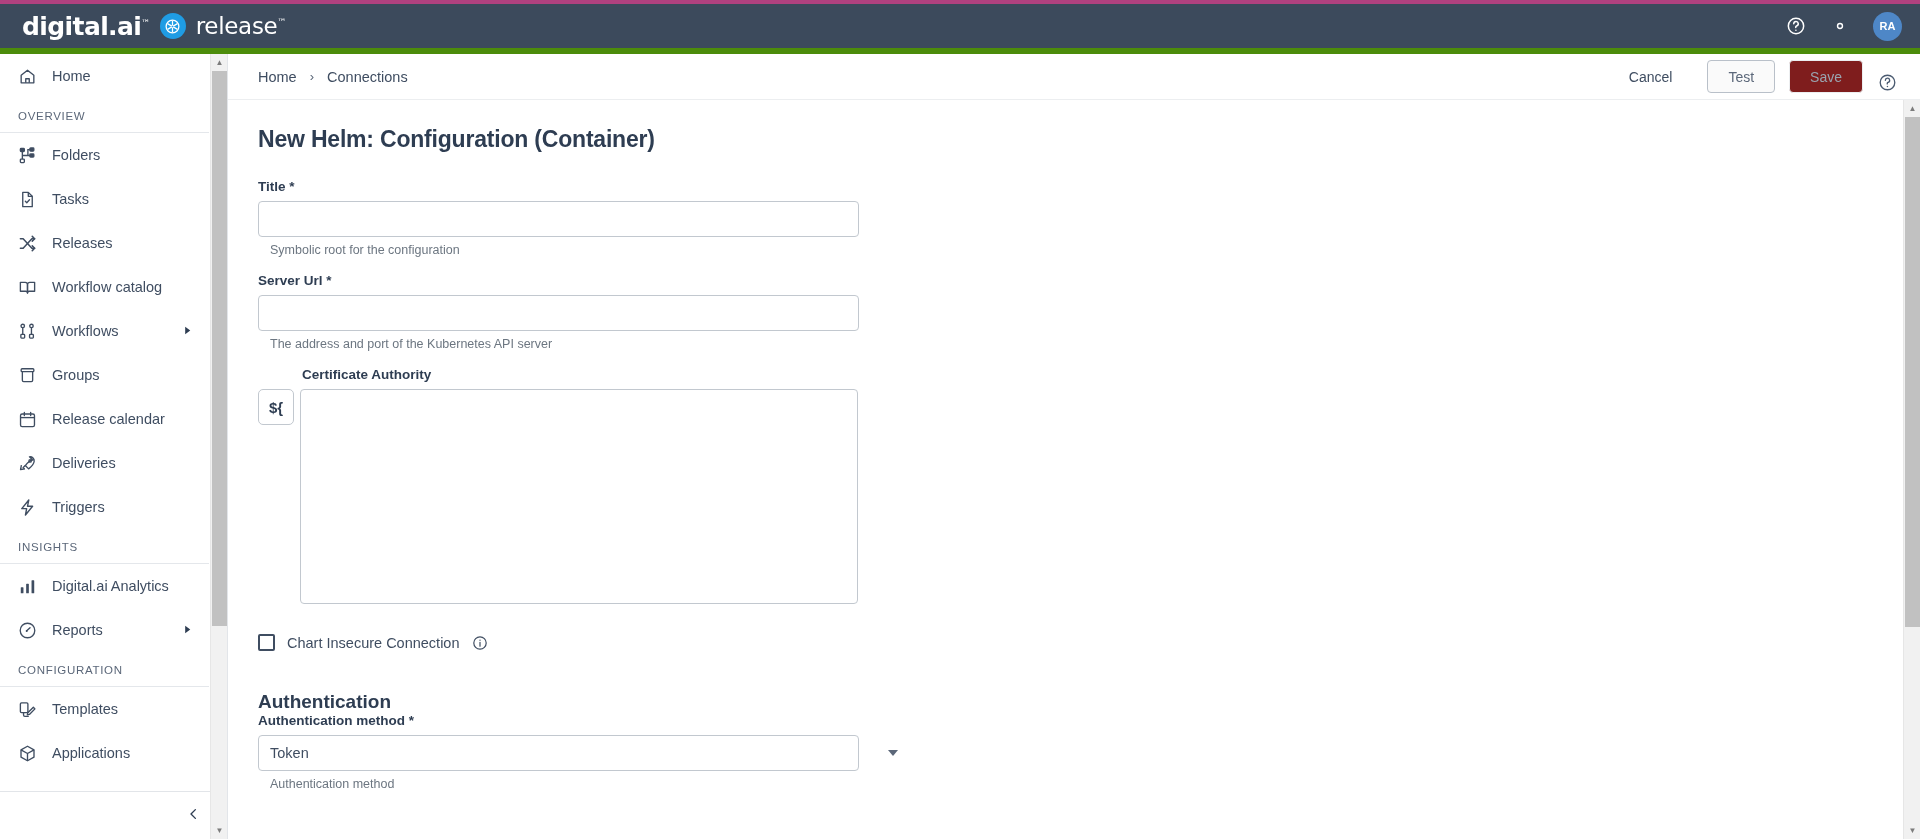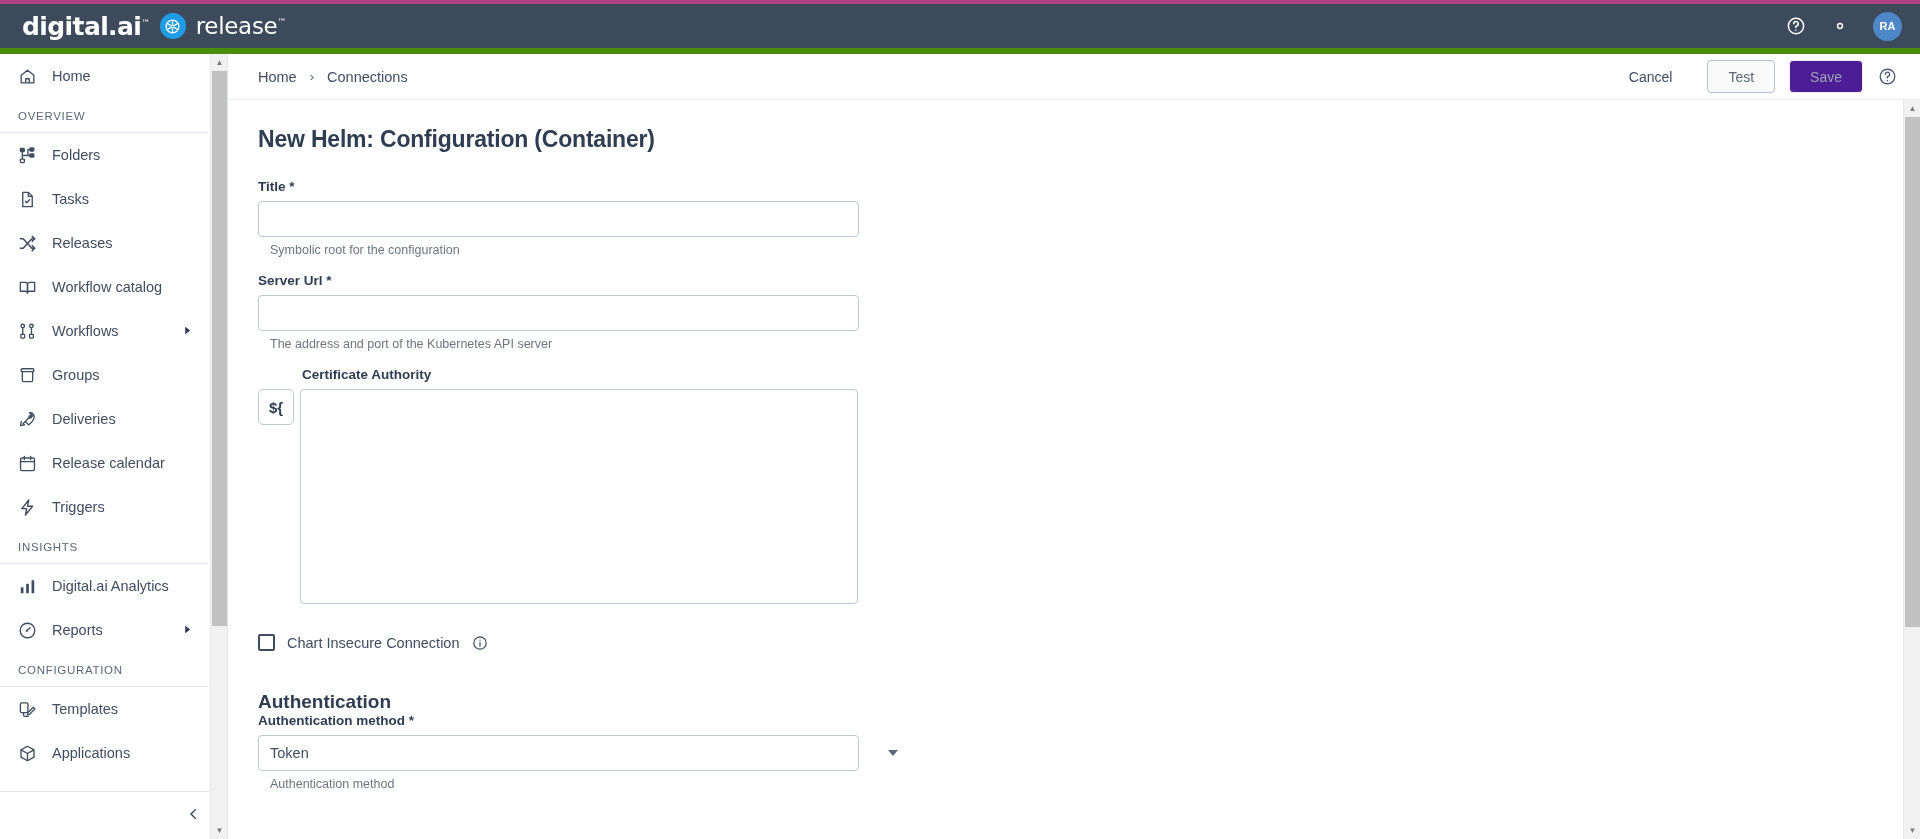--- a/index.html
+++ b/index.html
@@ -208,21 +208,21 @@
     align-items: center;
     gap: 13px;
     font-size: 14.5px;
     color: #3f4d61;
   }
   .crumb { cursor: pointer; }
   .crumb-sep { color: #5b6779; font-size: 13px; }
   .toolbar-right {
     margin-left: auto;
     display: flex;
-    align-items: center;
+    align-items: flex-end;
     gap: 14px;
   }
   .btn {
     font-family: "Liberation Sans", sans-serif;
     font-size: 14px;
     border-radius: 4px;
     padding: 0 20px;
     height: 33px;
     display: flex;
     align-items: center;
@@ -232,21 +232,21 @@
     border: 1px solid transparent;
   }
   .btn-link { color: #3f4d61; }
   .btn-test {
     color: #5b6779;
     background: #fafafa;
     border: 1px solid #b9c0c9;
   }
   .btn-save {
     color: #9aa3ae;
-    background: #4c1d95;
+    background: #7f1d1d;
     border: 1px solid #eceef0;
     cursor: default;
   }
   .help-circle {
     width: 21px; height: 21px;
     display: flex; align-items: center; justify-content: center;
     cursor: pointer;
   }
 
   
@@ -518,36 +518,36 @@
               <svg width="19" height="19" viewBox="0 0 24 24" fill="none" stroke="#3f4d61" stroke-width="1.7" stroke-linejoin="round">
                 <rect x="4" y="3.5" width="16" height="3.6" rx="1.2"></rect>
                 <path d="M5.5 7.1v11a1.6 1.6 0 0 0 1.6 1.6h9.8a1.6 1.6 0 0 0 1.6-1.6v-11"></path>
               </svg>
             </span>
             <span class="nav-label">Groups</span>
           </div>
           <div class="nav-item">
             <span class="nav-ico">
               <svg width="19" height="19" viewBox="0 0 24 24" fill="none" stroke="#3f4d61" stroke-width="1.7" stroke-linejoin="round">
+                <rect x="3.2" y="5" width="17.6" height="16" rx="2"></rect>
+                <path d="M3.2 9.6h17.6"></path>
+                <path d="M8 3v4M16 3v4" stroke-linecap="round"></path>
+              </svg>
+            </span>
+            <span class="nav-label">Release calendar</span>
+          </div>
+          <div class="nav-item">
+            <span class="nav-ico">
+              <svg width="19" height="19" viewBox="0 0 24 24" fill="none" stroke="#3f4d61" stroke-width="1.7" stroke-linejoin="round">
                 <path d="M14.5 3.6c3.6-.5 6.4 2.3 5.9 5.9-.4 3.1-3.6 6.6-7 9.3l-4.2-4.2c2.7-3.4 6.2-6.6 9.3-7z"></path>
                 <path d="M9.2 14.6L6 17.8M4.3 14.1l-1.1 5.6 5.6-1.1"></path>
                 <circle cx="15.3" cy="8.7" r="1.5"></circle>
               </svg>
             </span>
             <span class="nav-label">Deliveries</span>
-          </div>
-          <div class="nav-item">
-            <span class="nav-ico">
-              <svg width="19" height="19" viewBox="0 0 24 24" fill="none" stroke="#3f4d61" stroke-width="1.7" stroke-linejoin="round">
-                <rect x="3.2" y="5" width="17.6" height="16" rx="2"></rect>
-                <path d="M3.2 9.6h17.6"></path>
-                <path d="M8 3v4M16 3v4" stroke-linecap="round"></path>
-              </svg>
-            </span>
-            <span class="nav-label">Release calendar</span>
           </div>
           <div class="nav-item">
             <span class="nav-ico">
               <svg width="19" height="19" viewBox="0 0 24 24" fill="none" stroke="#3f4d61" stroke-width="1.8" stroke-linejoin="round">
                 <path d="M13.6 2.5L4.8 13.4h6.1l-1.5 8.1 9-11H12z"></path>
               </svg>
             </span>
             <span class="nav-label">Triggers</span>
           </div>
           <div class="section-head">INSIGHTS</div>

